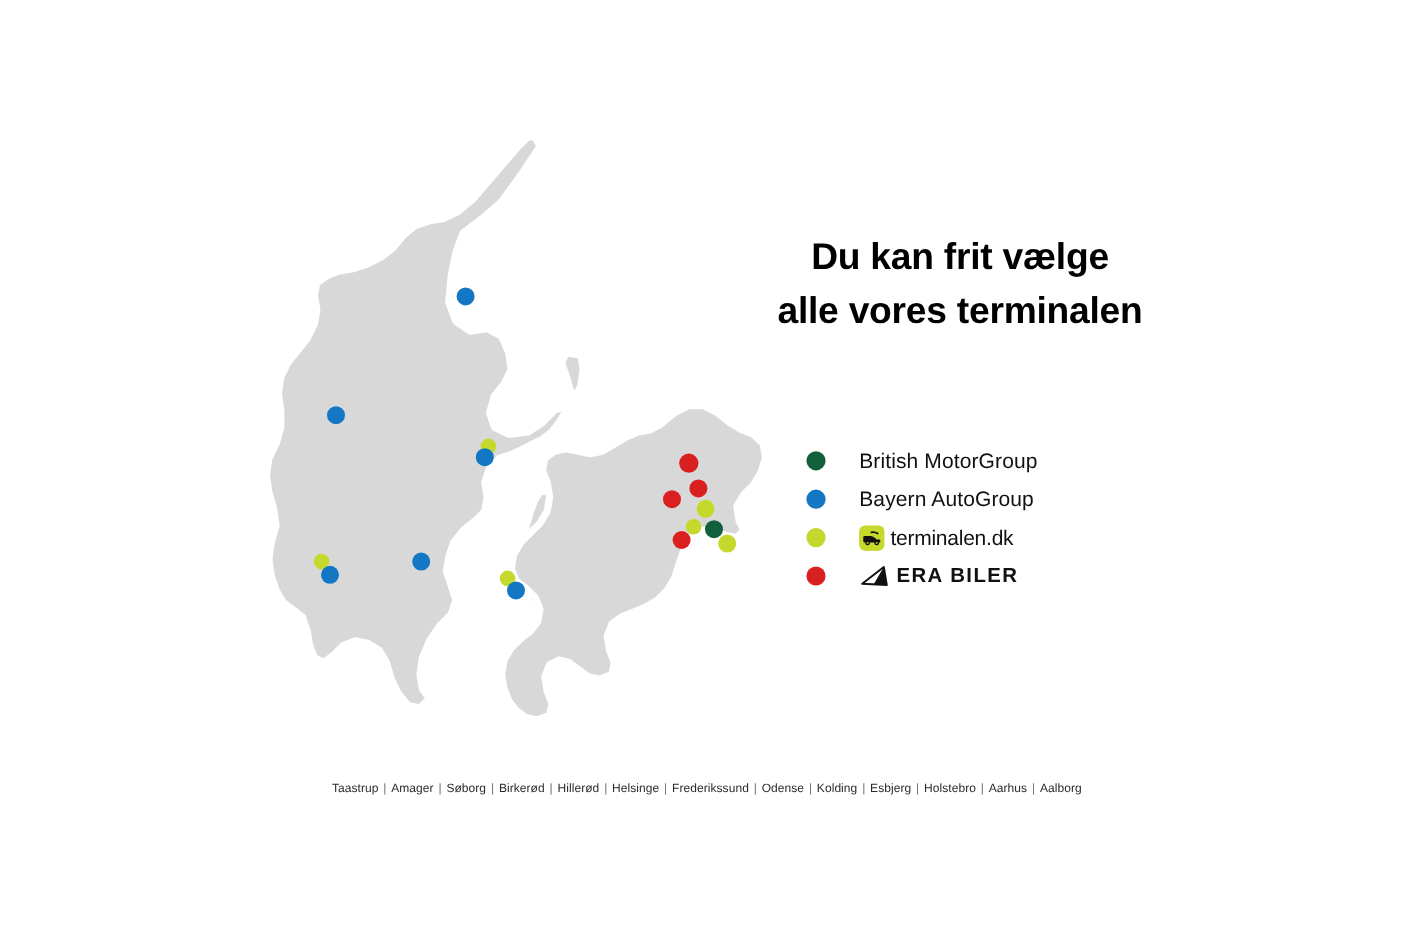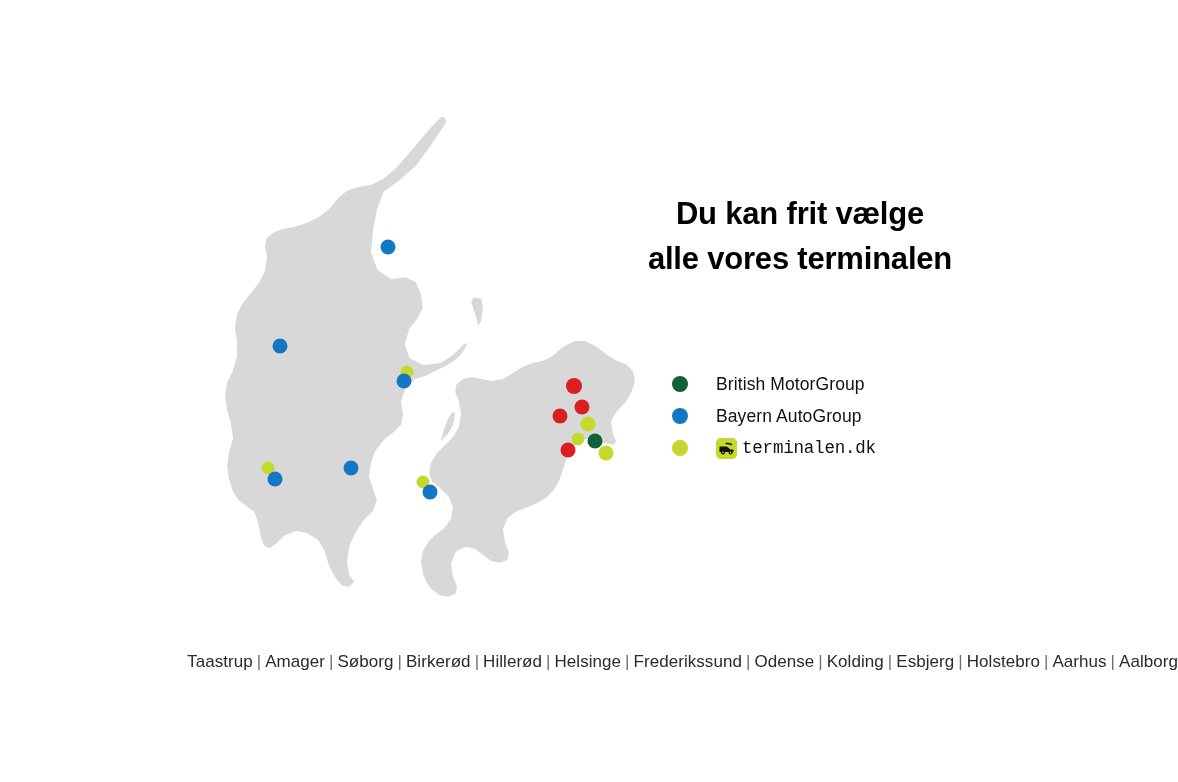--- a/index.html
+++ b/index.html
@@ -67,21 +67,20 @@
   }
   .legend-label {
     font-size: 17.5px;
     color: #111111;
     letter-spacing: 0.1px;
     white-space: nowrap;
   }
   .legend-brandline {
     display: flex;
     align-items: center;
-    font-family: Liberation Mono, monospace;
   }
 
   
   .term-mark {
     width: 21px;
     height: 21px;
     border-radius: 5px;
     background: #c5d92d;
     position: relative;
     margin-right: 5px;
@@ -108,22 +107,22 @@
     letter-spacing: 1.2px;
     color: #111111;
   }
 
   
   #city-strip {
     position: absolute;
     left: 0;
     top: 652px;
     width: 1178px;
-    text-align: right;
-    font-size: 17px;
+    text-align: center;
+    font-size: 10px;
     color: #2b2b2b;
     letter-spacing: 0.05px;
   }
   .city-name { white-space: nowrap; }
   .city-sep { color: #6e6e6e; padding: 0 4px; }
 </style>
 </head>
 <body>
 
 <div id="page">
@@ -221,18 +220,30 @@
             <circle cx="14.6" cy="14.4" r="2.0" fill="#111111"></circle>
             <circle cx="7.0" cy="14.4" r="0.8" fill="#c5d92d"></circle>
             <circle cx="14.6" cy="14.4" r="0.8" fill="#c5d92d"></circle>
             <path d="M10.2 5.6 Q13.0 5.0 15.4 6.6" stroke="#111111" stroke-width="1.5" fill="none" stroke-linecap="round"></path>
           </svg>
         </span>
         <span class="term-text">terminalen.dk</span>
       </span>
     </div>
 
+    <div class="legend-row">
+      <span class="legend-dot" style="background:#d91f1f"></span>
+      <span class="legend-brandline">
+        <span class="era-mark">
+          <svg width="25" height="19" viewBox="0 0 25 19" xmlns="http://www.w3.org/2000/svg">
+            <path d="M20.5 1.5 L2.5 15.5 L23.0 16.5 Z" fill="#ffffff" stroke="#111111" stroke-width="1.6" stroke-linejoin="round"></path>
+            <path d="M20.5 1.5 L12.0 16.1 L23.0 16.5 Z" fill="#111111"></path>
+          </svg>
+        </span>
+        <span class="era-text">ERA BILER</span>
+      </span>
+    </div>
 
   </div>
 
   <div id="city-strip"><span class="city-name">Taastrup</span><span class="city-sep">|</span><span class="city-name">Amager</span><span class="city-sep">|</span><span class="city-name">Søborg</span><span class="city-sep">|</span><span class="city-name">Birkerød</span><span class="city-sep">|</span><span class="city-name">Hillerød</span><span class="city-sep">|</span><span class="city-name">Helsinge</span><span class="city-sep">|</span><span class="city-name">Frederikssund</span><span class="city-sep">|</span><span class="city-name">Odense</span><span class="city-sep">|</span><span class="city-name">Kolding</span><span class="city-sep">|</span><span class="city-name">Esbjerg</span><span class="city-sep">|</span><span class="city-name">Holstebro</span><span class="city-sep">|</span><span class="city-name">Aarhus</span><span class="city-sep">|</span><span class="city-name">Aalborg</span></div>
 
 </div>
 
 </body></html>

